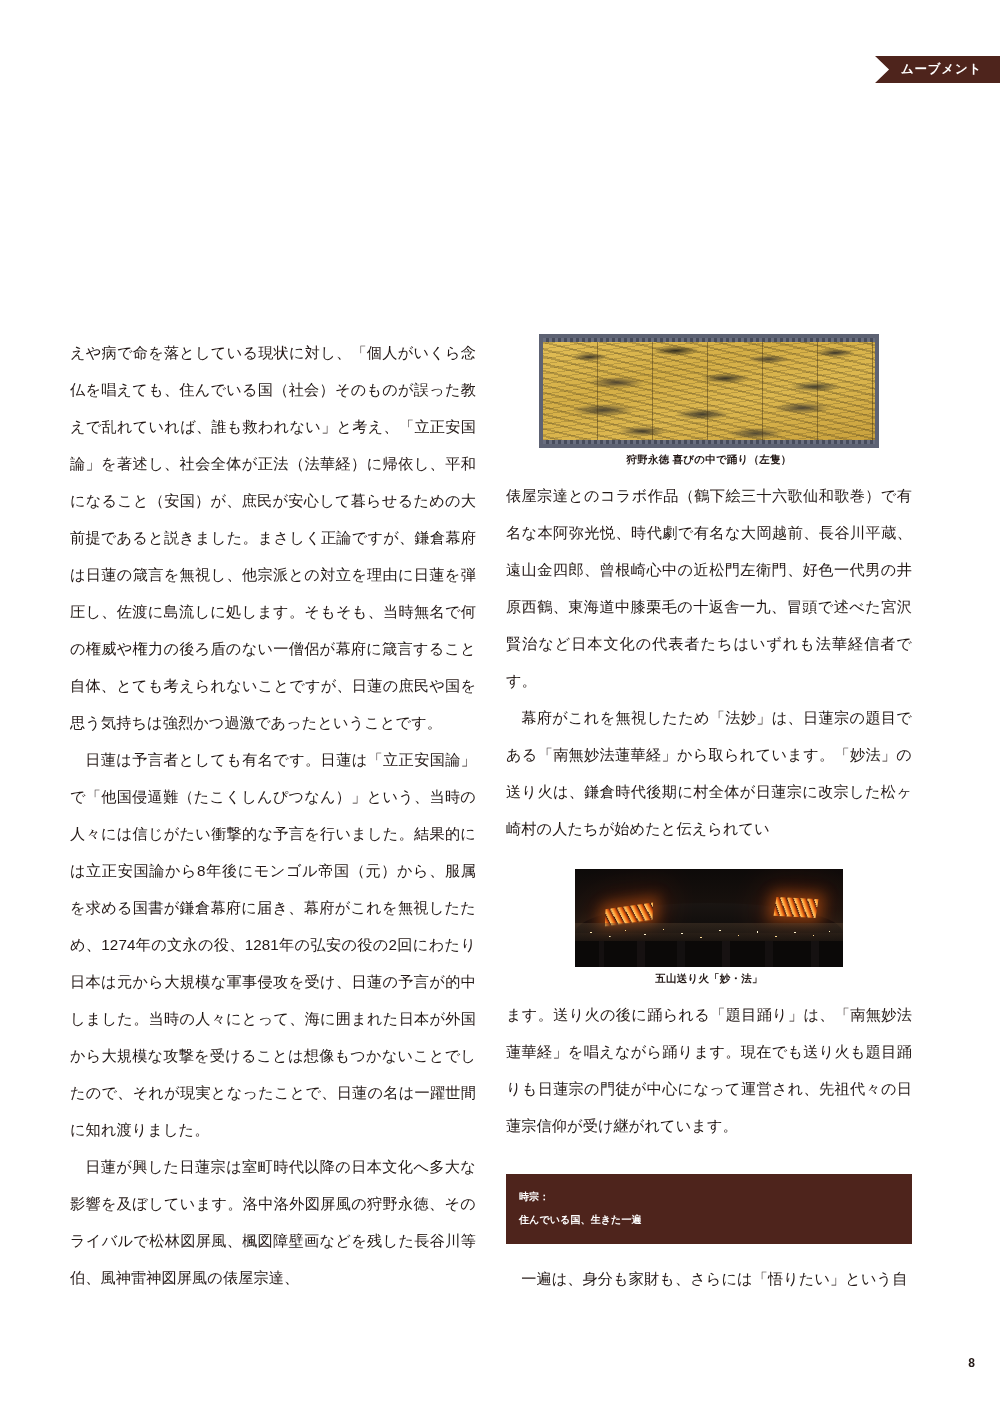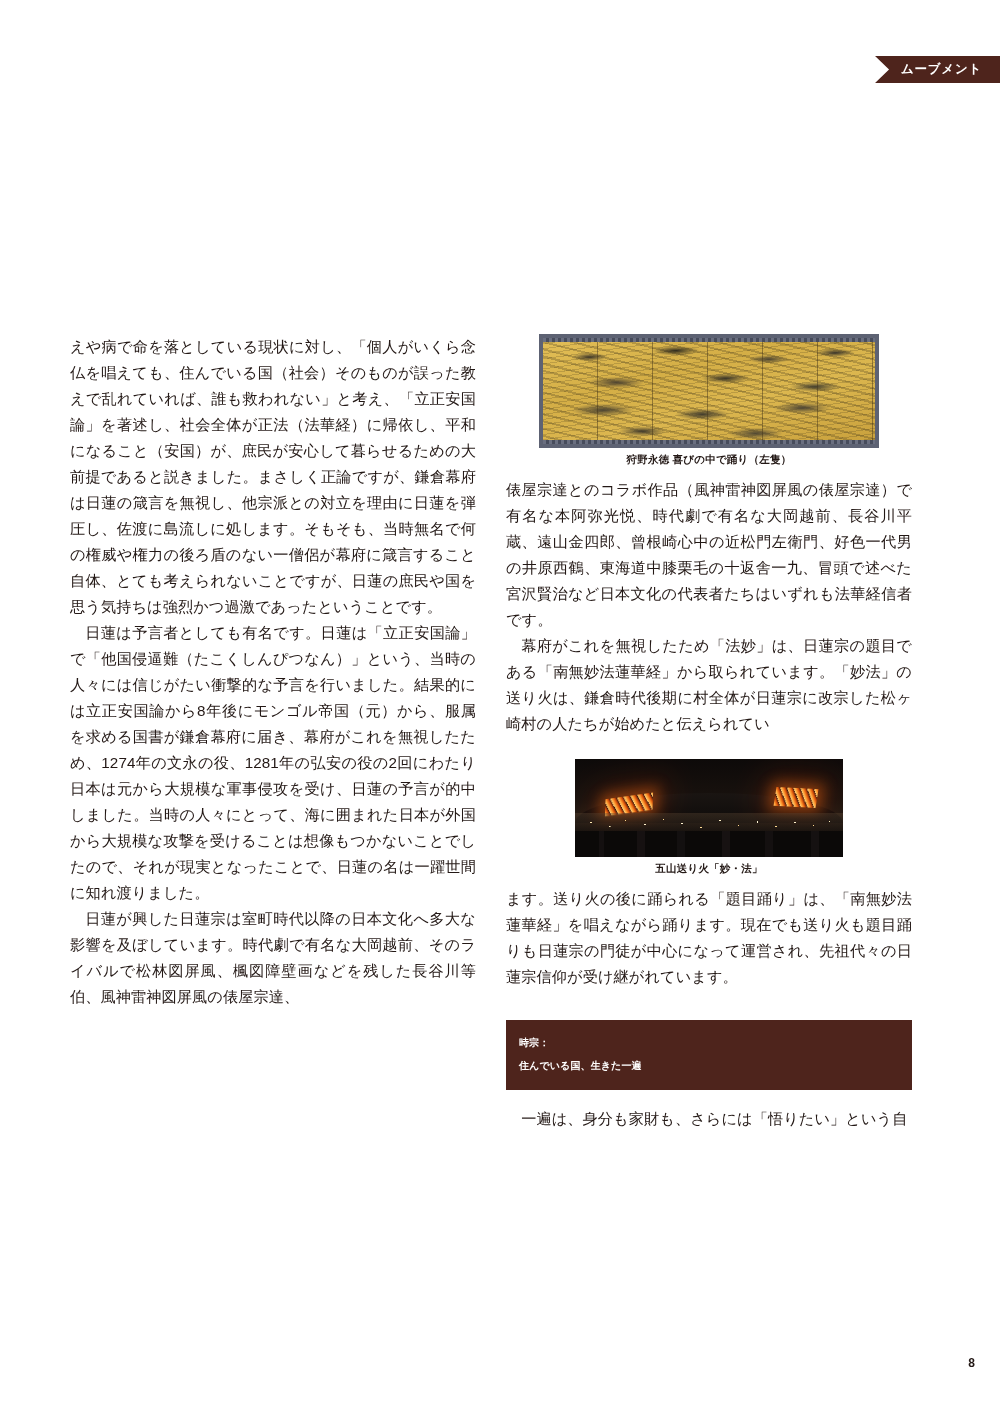--- a/index.html
+++ b/index.html
@@ -43,21 +43,21 @@
     position: absolute;
     top: 0;
     width: 406px;
   }
   #col-left  { left: 0; }
   #col-right { left: 436px; }
 
   p.body-par {
     margin: 0;
     font-size: 15.2px;
-    line-height: 26px;
+    line-height: 37px;
     text-align: justify;
     text-justify: inter-character;
     letter-spacing: 0.005em;
     font-weight: 500;
   }
   p.body-par.indent { text-indent: 1em; }
 
   
   figure.fig {
     margin: 0;
@@ -210,37 +210,37 @@
 </div>
 
 <div id="content">
 
   <div class="col" id="col-left">
 
     <p class="body-par">えや病で命を落としている現状に対し、「個人がいくら念仏を唱えても、住んでいる国（社会）そのものが誤った教えで乱れていれば、誰も救われない」と考え、「立正安国論」を著述し、社会全体が正法（法華経）に帰依し、平和になること（安国）が、庶民が安心して暮らせるための大前提であると説きました。まさしく正論ですが、鎌倉幕府は日蓮の箴言を無視し、他宗派との対立を理由に日蓮を弾圧し、佐渡に島流しに処します。そもそも、当時無名で何の権威や権力の後ろ盾のない一僧侶が幕府に箴言すること自体、とても考えられないことですが、日蓮の庶民や国を思う気持ちは強烈かつ過激であったということです。</p>
 
     <p class="body-par indent">日蓮は予言者としても有名です。日蓮は「立正安国論」で「他国侵逼難（たこくしんぴつなん）」という、当時の人々には信じがたい衝撃的な予言を行いました。結果的には立正安国論から8年後にモンゴル帝国（元）から、服属を求める国書が鎌倉幕府に届き、幕府がこれを無視したため、1274年の文永の役、1281年の弘安の役の2回にわたり日本は元から大規模な軍事侵攻を受け、日蓮の予言が的中しました。当時の人々にとって、海に囲まれた日本が外国から大規模な攻撃を受けることは想像もつかないことでしたので、それが現実となったことで、日蓮の名は一躍世間に知れ渡りました。</p>
 
-    <p class="body-par indent">日蓮が興した日蓮宗は室町時代以降の日本文化へ多大な影響を及ぼしています。時代劇で有名な大岡越前、そのライバルで松林図屏風、楓図障壁画などを残した長谷川等伯、風神雷神図屏風の俵屋宗達、</p>
+    <p class="body-par indent">日蓮が興した日蓮宗は室町時代以降の日本文化へ多大な影響を及ぼしています。洛中洛外図屏風の狩野永徳、そのライバルで松林図屏風、楓図障壁画などを残した長谷川等伯、風神雷神図屏風の俵屋宗達、</p>
 
   </div>
 
   <div class="col" id="col-right">
 
     <figure class="fig">
       <div class="screen-art">
         <div class="edge-top"></div>
         <div class="edge-bottom"></div>
       </div>
       <figcaption>狩野永徳 喜びの中で踊り（左隻）</figcaption>
     </figure>
 
     <div class="sp-10"></div>
 
-    <p class="body-par">俵屋宗達とのコラボ作品（風神雷神図屏風の俵屋宗達）で有名な本阿弥光悦、時代劇で有名な大岡越前、長谷川平蔵、遠山金四郎、曾根崎心中の近松門左衛門、好色一代男の井原西鶴、東海道中膝栗毛の十返舎一九、冒頭で述べた宮沢賢治など日本文化の代表者たちはいずれも法華経信者です。</p>
+    <p class="body-par">俵屋宗達とのコラボ作品（鶴下絵三十六歌仙和歌巻）で有名な本阿弥光悦、時代劇で有名な大岡越前、長谷川平蔵、遠山金四郎、曾根崎心中の近松門左衛門、好色一代男の井原西鶴、東海道中膝栗毛の十返舎一九、冒頭で述べた宮沢賢治など日本文化の代表者たちはいずれも法華経信者です。</p>
 
     <p class="body-par indent">幕府がこれを無視したため「法妙」は、日蓮宗の題目である「南無妙法蓮華経」から取られています。「妙法」の送り火は、鎌倉時代後期に村全体が日蓮宗に改宗した松ヶ崎村の人たちが始めたと伝えられてい</p>
 
     <div class="sp-22"></div>
 
     <figure class="fig">
       <div class="fire-photo">
         <div class="hill"></div>
         <div class="glyph glyph-myo"></div>
         <div class="glyph glyph-ho"></div>

